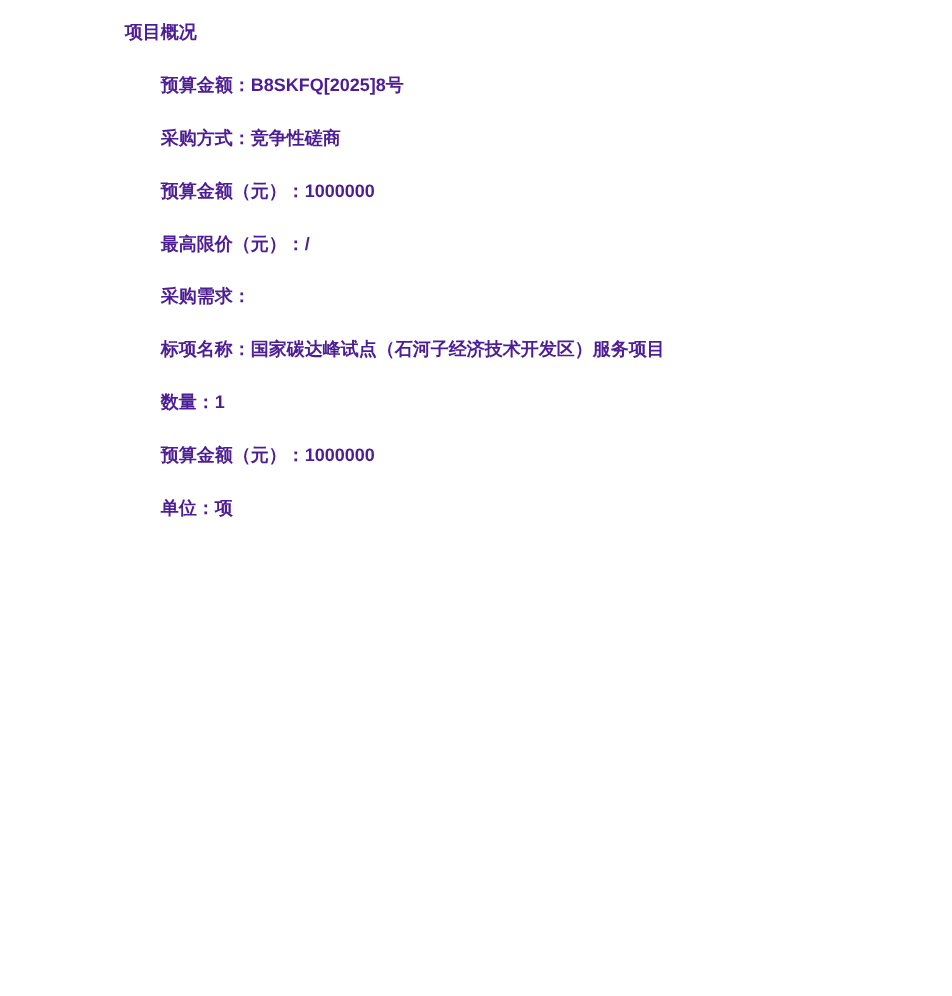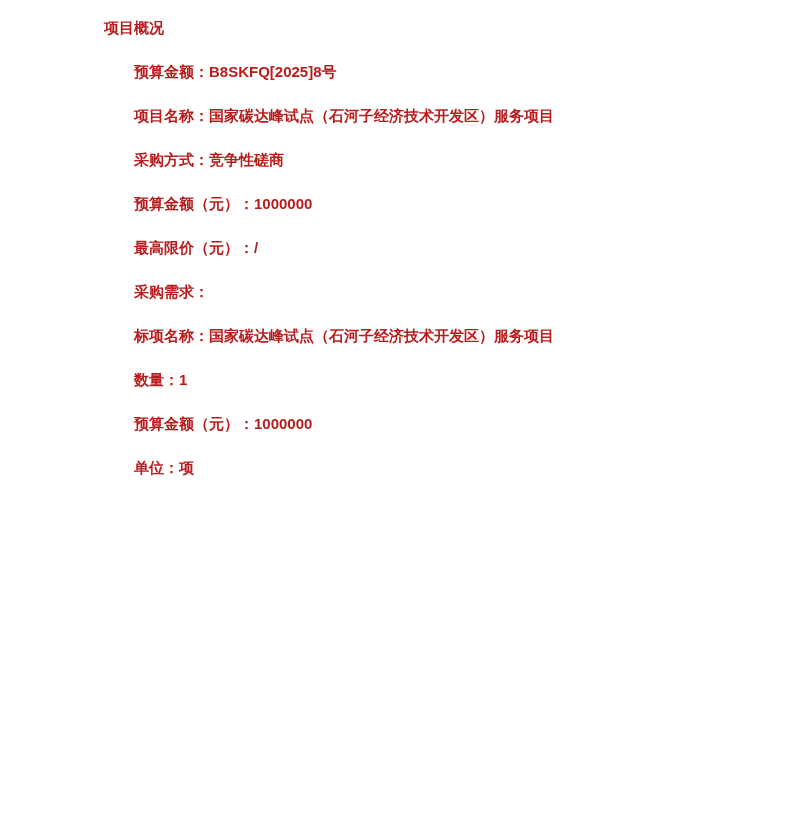--- a/index.html
+++ b/index.html
@@ -20,42 +20,41 @@
     font-weight: 700;
     font-size: 15px;
   }
   .doc-heading,
   .doc-para,
   .doc-field {
     margin: 0 0 17px 0;
     line-height: 27px;
     font-size: 15px;
     font-weight: 700;
-    color: #b91c1c;
+    color: #4c1d95;
   }
   .doc-para,
   .doc-field {
     text-indent: 2em; 
   }
   .doc-heading {
     text-indent: 0;
   }
 </style>
 </head>
 <body>
 
 <div class="doc">
 
   <div class="doc-heading">项目概况</div>
 
 
 
   <p class="doc-field"><span>预算金额：</span><span>B8SKFQ[2025]8号</span></p>
 
-  <p class="doc-field"><span>项目名称：</span><span>国家碳达峰试点（石河子经济技术开发区）服务项目</span></p>
 
   <p class="doc-field"><span>采购方式：</span><span>竞争性磋商</span></p>
 
   <p class="doc-field"><span>预算金额（元）：</span><span>1000000</span></p>
 
   <p class="doc-field"><span>最高限价（元）：</span><span>/</span></p>
 
   <p class="doc-field"><span>采购需求：</span><span></span></p>
 
   <p class="doc-field"><span>标项名称：</span><span>国家碳达峰试点（石河子经济技术开发区）服务项目</span></p>

